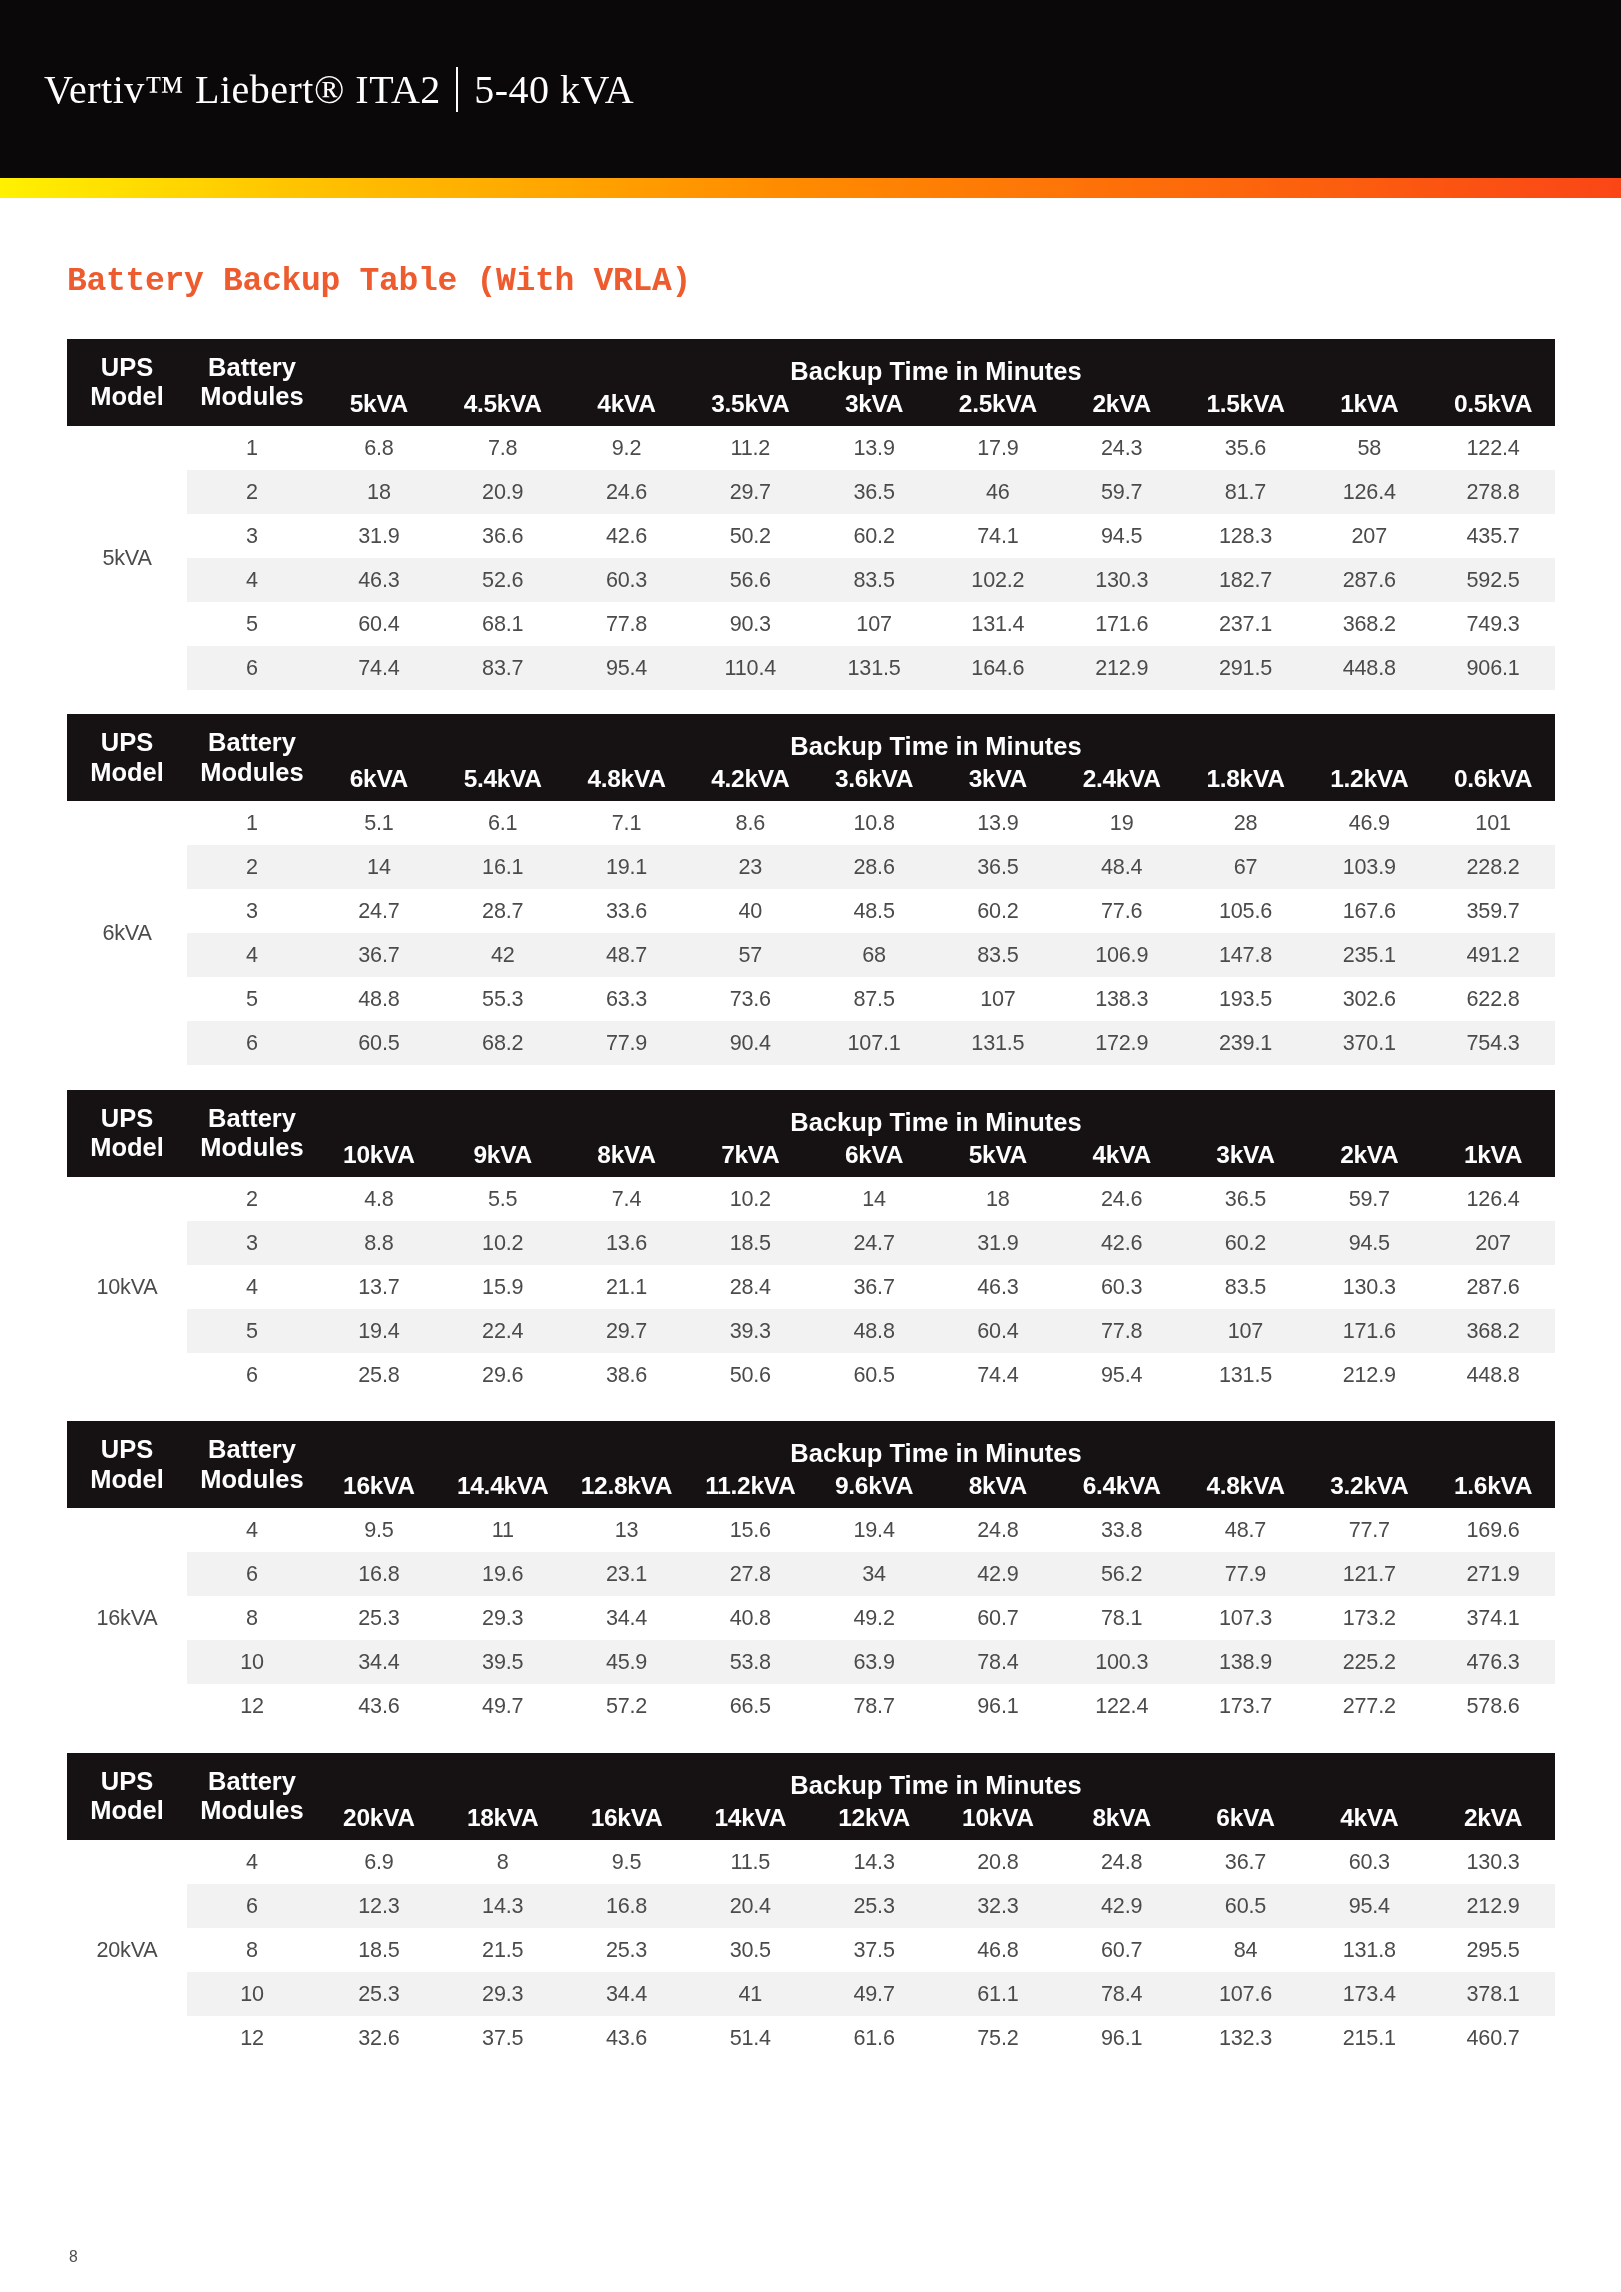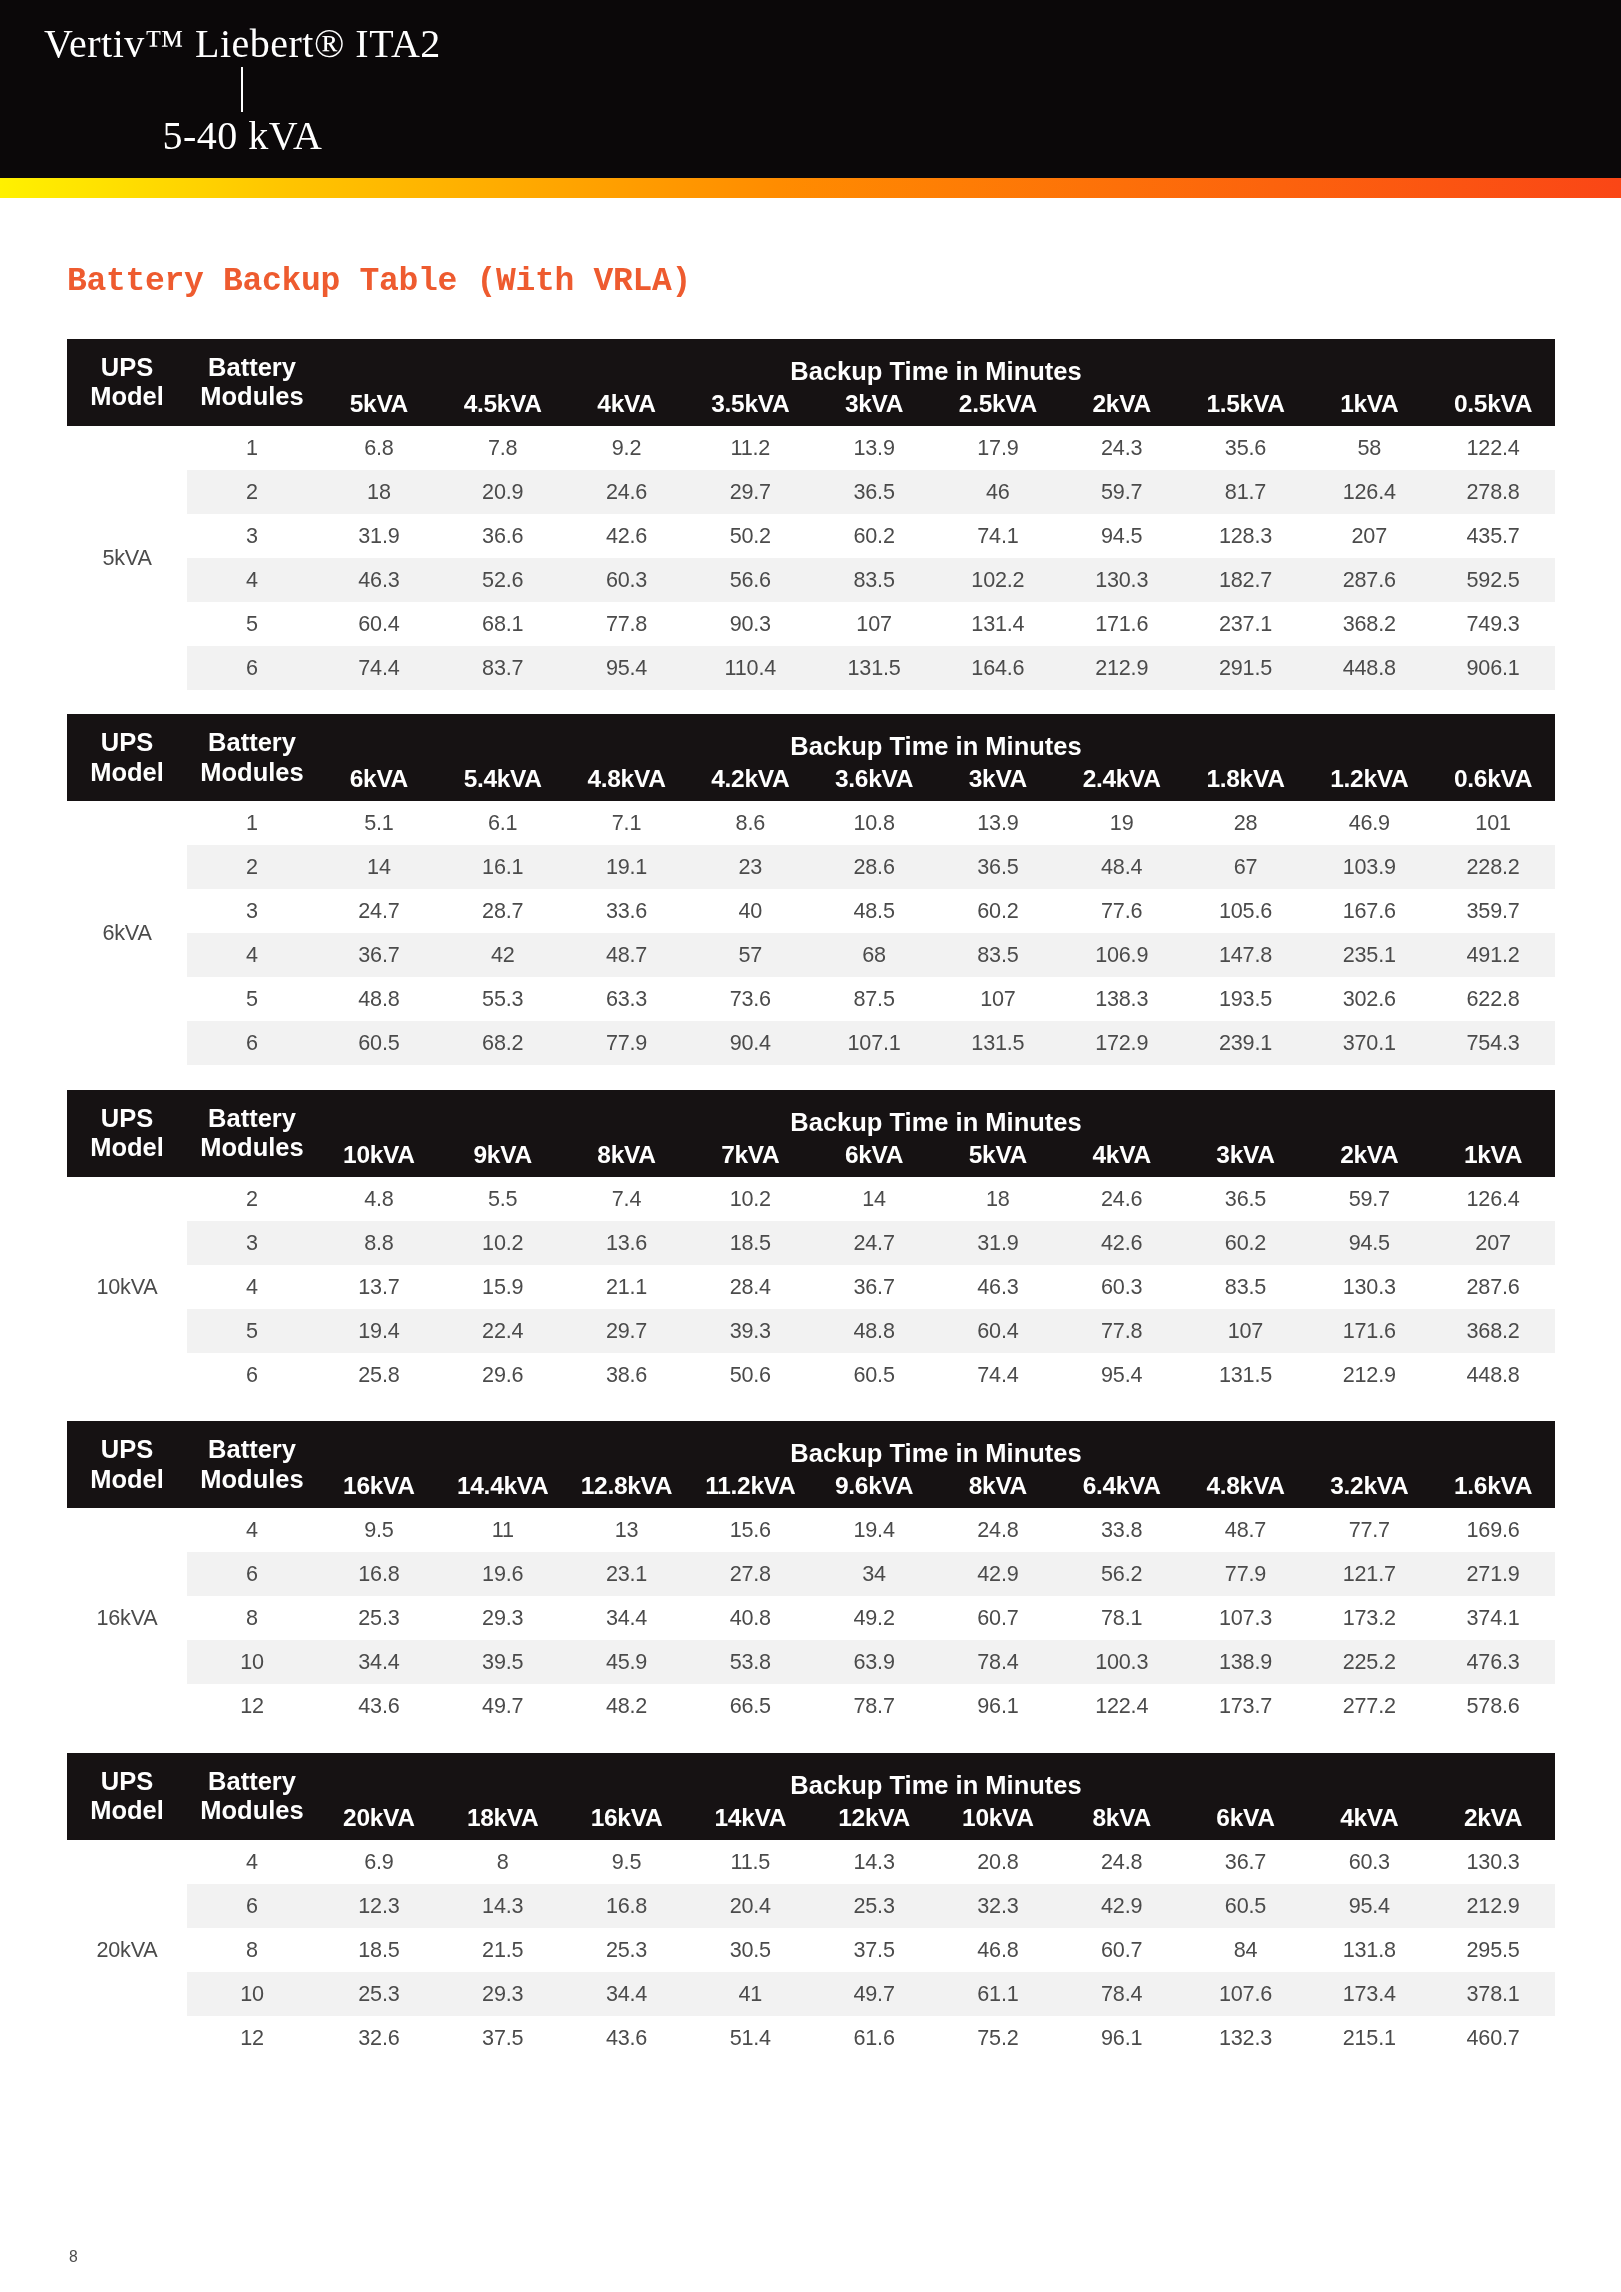--- a/index.html
+++ b/index.html
@@ -18,21 +18,20 @@
     align-items: center;
   }
   .brand {
     color: #ffffff;
     font-family: "Liberation Serif", serif;
     font-size: 40px;
     margin-left: 44px;
     display: flex;
     align-items: center;
     letter-spacing: 0.5px;
-    flex-direction: column;
   }
   .brand .divider {
     display: inline-block;
     width: 2px; height: 45px;
     background: #ffffff;
     margin: 0 15.7px;
   }
   .gradbar {
     height: 19.6px;
     background: linear-gradient(90deg, #fff100 0%, #ffc400 18%, #ff8c00 48%, #fa4616 100%);
@@ -548,21 +547,21 @@
             <td class="val-cell">78.4</td>
             <td class="val-cell">100.3</td>
             <td class="val-cell">138.9</td>
             <td class="val-cell">225.2</td>
             <td class="val-cell">476.3</td>
           </tr>
           <tr>
             <td class="mod-cell">12</td>
             <td class="val-cell">43.6</td>
             <td class="val-cell">49.7</td>
-            <td class="val-cell">48.2</td>
+            <td class="val-cell">57.2</td>
             <td class="val-cell">66.5</td>
             <td class="val-cell">78.7</td>
             <td class="val-cell">96.1</td>
             <td class="val-cell">122.4</td>
             <td class="val-cell">173.7</td>
             <td class="val-cell">277.2</td>
             <td class="val-cell">578.6</td>
           </tr>
         </tbody>
       </table>

